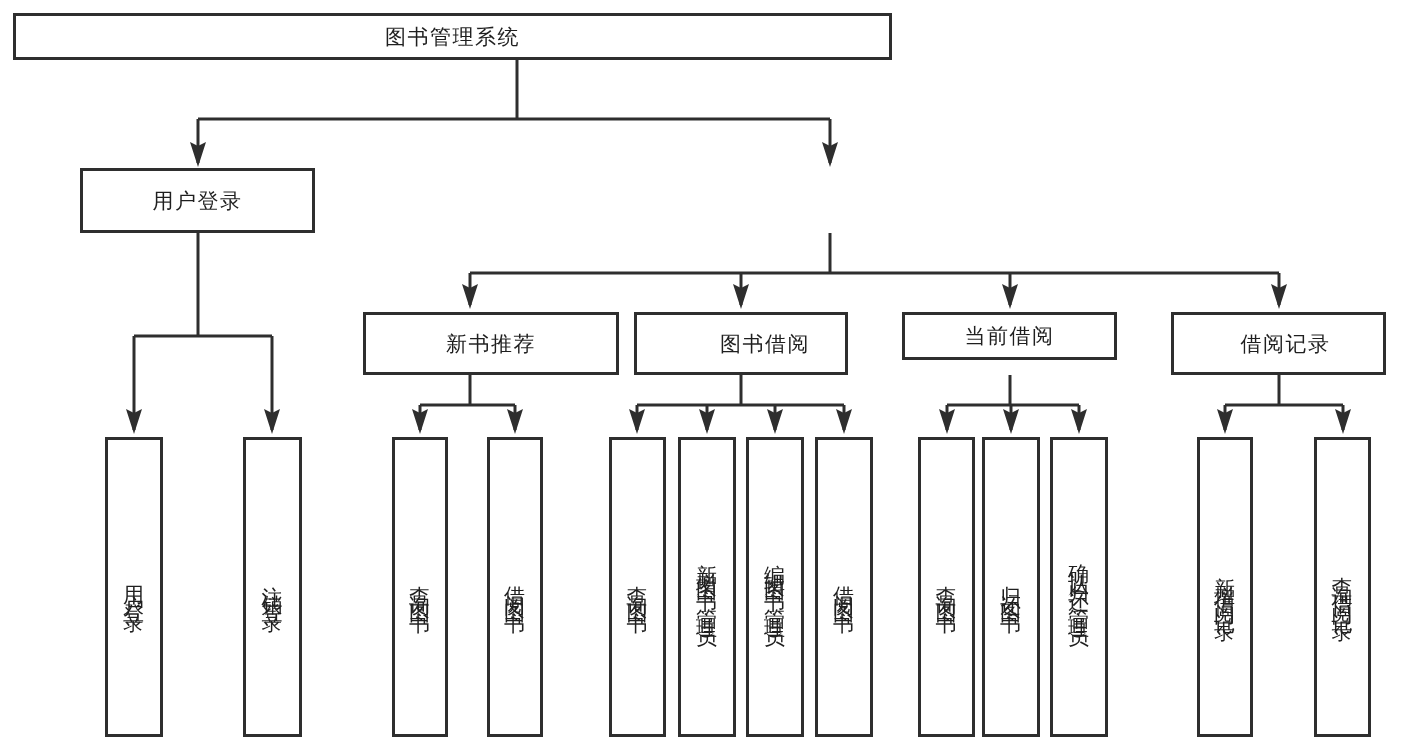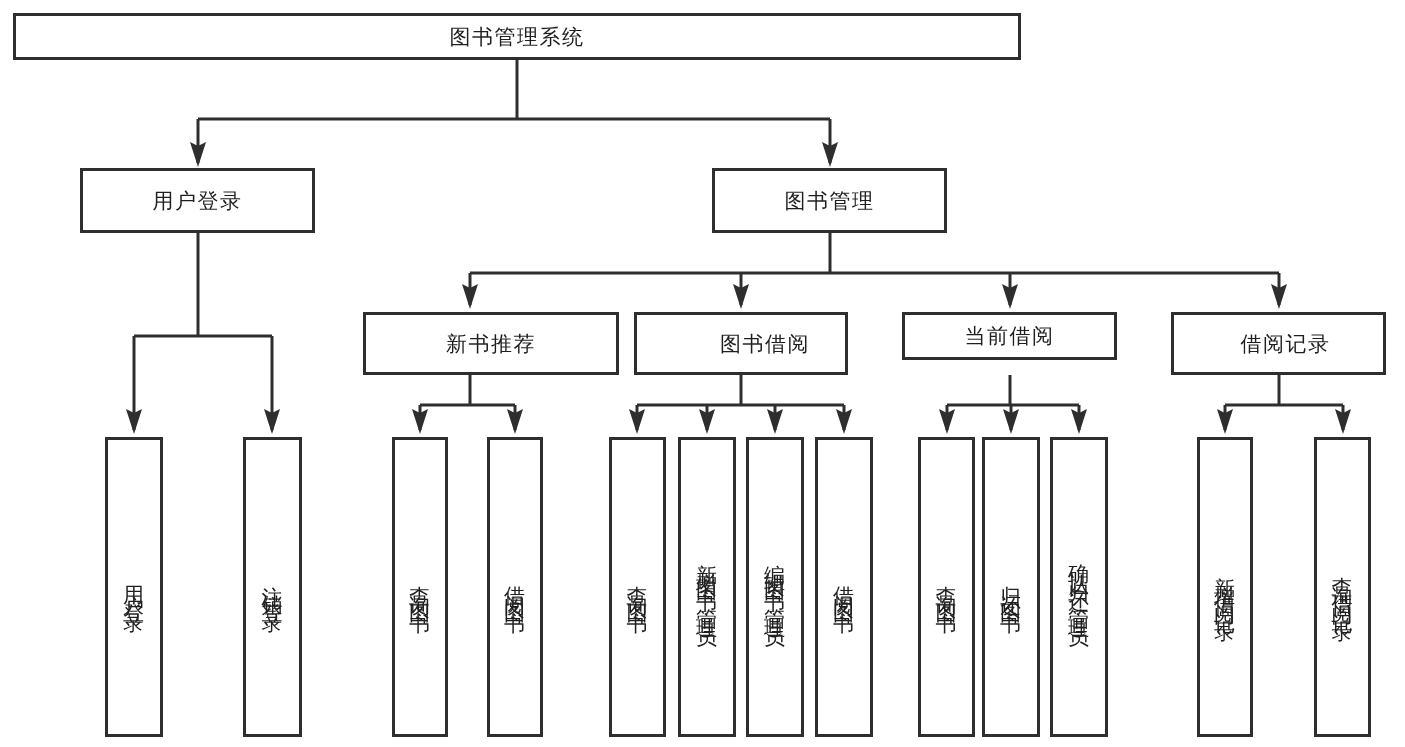--- a/index.html
+++ b/index.html
@@ -91,29 +91,26 @@
       <path d="M1011 405 V430" marker-end="url(#arr)"></path>
       <path d="M1079 405 V430" marker-end="url(#arr)"></path>
 
       <path d="M1279 375 V405"></path>
       <path d="M1225 405 H1343"></path>
       <path d="M1225 405 V430" marker-end="url(#arr)"></path>
       <path d="M1343 405 V430" marker-end="url(#arr)"></path>
     </g>
   </svg>
 
-  <div class="node hbox" style="left:13px;top:13px;width:1008px;height:47px;">
+  <div class="node hbox" style="left:13px;top:13px;width:879px;height:47px;">
     <span class="label">图书管理系统</span>
   </div>
 
   <div class="node hbox" style="left:80px;top:168px;width:235px;height:65px;">
     <span class="label">用户登录</span>
-  </div>
-  <div class="node hbox" style="left:712px;top:168px;width:235px;height:65px;">
-    <span class="label">图书管理</span>
   </div>
 
   <div class="node hbox" style="left:363px;top:312px;width:256px;height:63px;">
     <span class="label">新书推荐</span>
   </div>
   <div class="node hbox" style="left:634px;top:312px;width:214px;height:63px;padding-left:48px;">
     <span class="label">图书借阅</span>
   </div>
   <div class="node hbox" style="left:902px;top:312px;width:215px;height:48px;">
     <span class="label">当前借阅</span>

